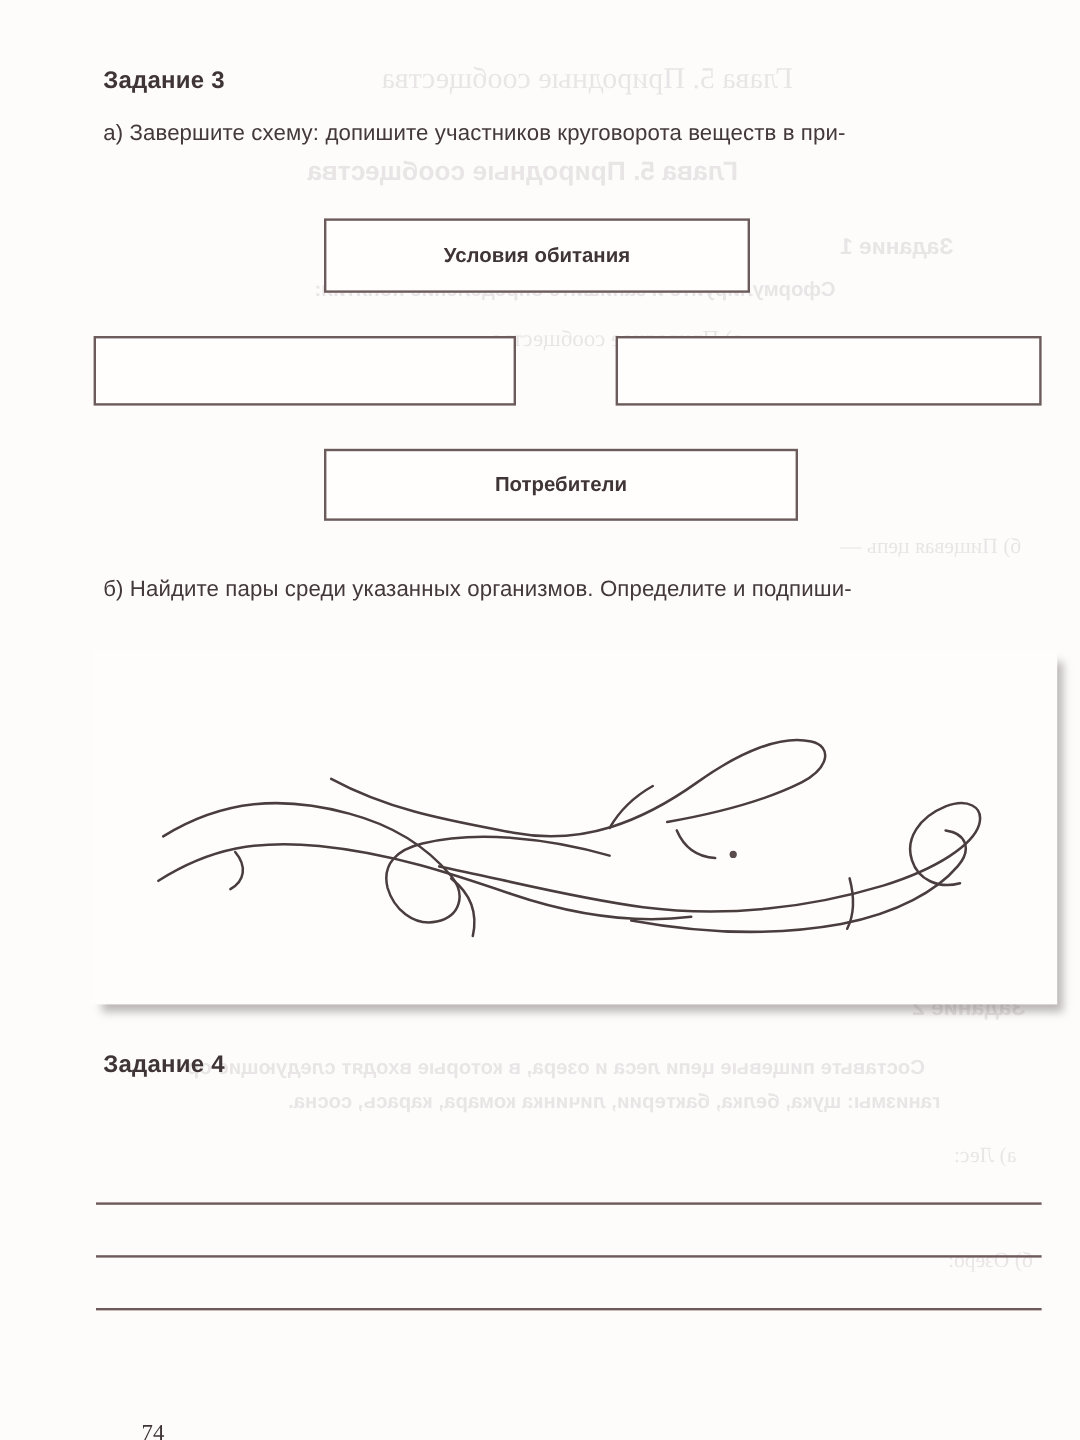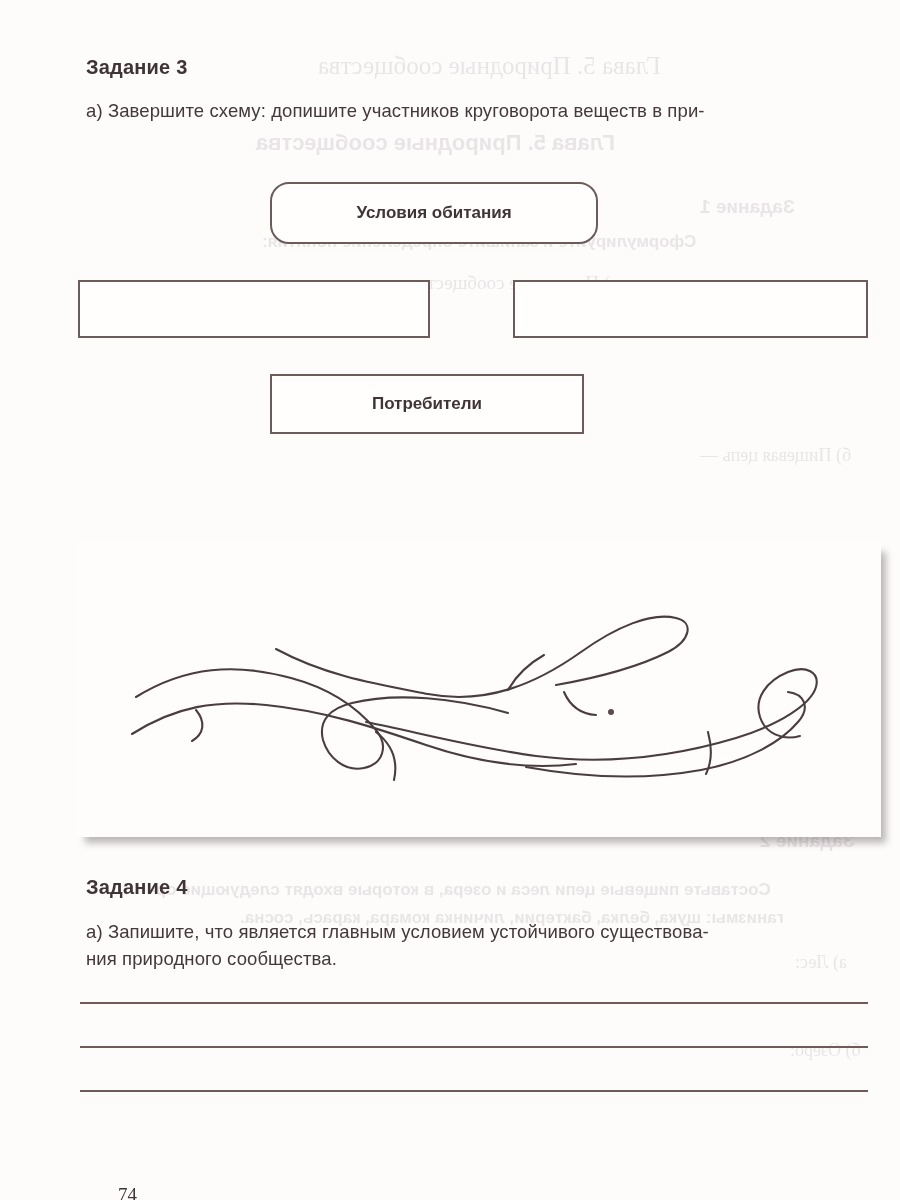--- a/index.html
+++ b/index.html
@@ -100,27 +100,28 @@
       <div class="ghost" style="left: 790px; top: 1040px; font-size: 18px;">б) Озеро:</div>
     </div>
 
   <div class="task-title" style="left:86px; top:56px;">Задание 3</div>
 
   <div class="para" style="left:86px; top:97px; width:790px;">
     <div>а) Завершите схему: допишите участников круговорота веществ в при-</div>
   </div>
 
   <div id="scheme">
-      <div class="sbox" style="left: 270px; top: 182px; width: 328px; height: 62px; border-radius: 19px;">Условия обитания</div>
+      <div class="sbox" style="left: 270px; top: 182px; width: 355px; height: 62px;">Условия обитания</div>
       <div class="sbox" style="left: 78px; top: 280px; width: 352px; height: 58px;"></div>
       <div class="sbox" style="left: 513px; top: 280px; width: 355px; height: 58px;"></div>
-      <div class="sbox" style="left: 270px; top: 374px; width: 314px; height: 60px;">Потребители</div>
+      <div class="sbox" style="left: 270px; top: 374px; width: 395px; height: 60px;">Потребители</div>
     </div>
 
   <div class="para" style="left:86px; top:477px; width:800px;">
+    <div>б) Найдите пары среди указанных организмов. Определите и подпиши-</div>
   </div>
 
   <div id="panel" style="left:76px; top:542px; width:805px; height:295px;">
 
     <svg class="squiggle" width="805" height="295" viewBox="0 0 805 295">
       <g fill="none" stroke="#4a3d3e" stroke-width="2.1" stroke-linecap="round">
 
         <path d="M200 107 C250 134, 300 142, 352 152 C410 163, 460 142, 505 110 C540 85, 575 70, 600 76 C618 80, 615 98, 592 110 C560 126, 520 136, 480 143"></path>
 
         <path d="M60 155 C110 124, 160 121, 215 136 C260 148, 285 170, 300 188 C313 204, 307 222, 288 226 C268 230, 252 215, 247 198 C242 178, 255 166, 276 161 C320 150, 380 156, 432 171"></path>
@@ -144,24 +145,20 @@
       <circle cx="535" cy="170" r="3" fill="#5a4b4c"></circle>
     </svg>
 
     <div id="organism-labels"></div>
 
     <div id="pair-slots"></div>
   </div>
 
   <div class="task-title" style="left:86px; top:876px;text-align:right;">Задание 4</div>
 
-  <div class="para" style="left:86px; top:918px; width:800px;">
-    <div>а) Запишите, что является главным условием устойчивого существова-</div>
-    <div>ния природного сообщества.</div>
-  </div>
 
   <div id="answer-rules">
       <div class="rule" style="left: 80px; top: 1002px; width: 788px;"></div>
       <div class="rule" style="left: 80px; top: 1046px; width: 788px;"></div>
       <div class="rule" style="left: 80px; top: 1090px; width: 788px;"></div>
     </div>
 
   <div class="pageno" style="left:118px; top:1184px;">74</div>
 </div>
 

